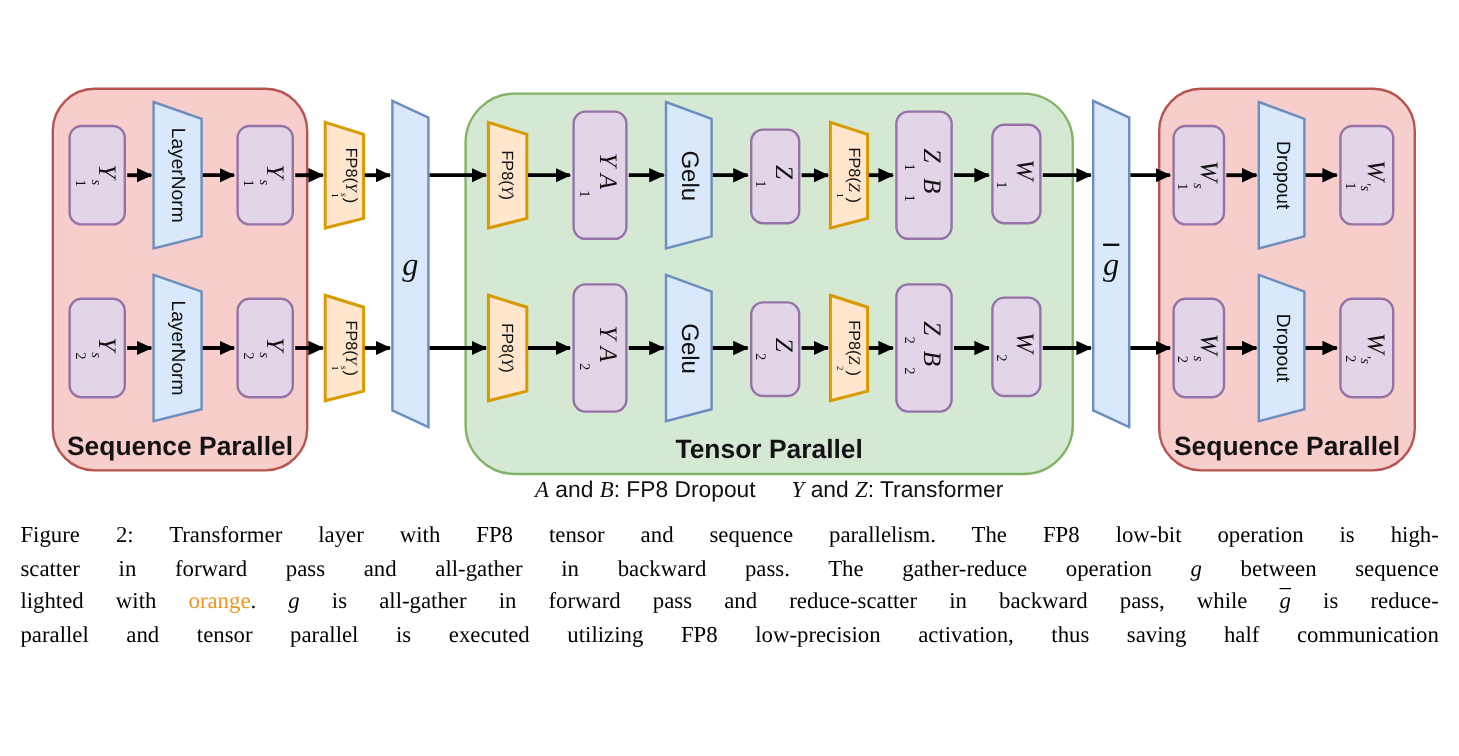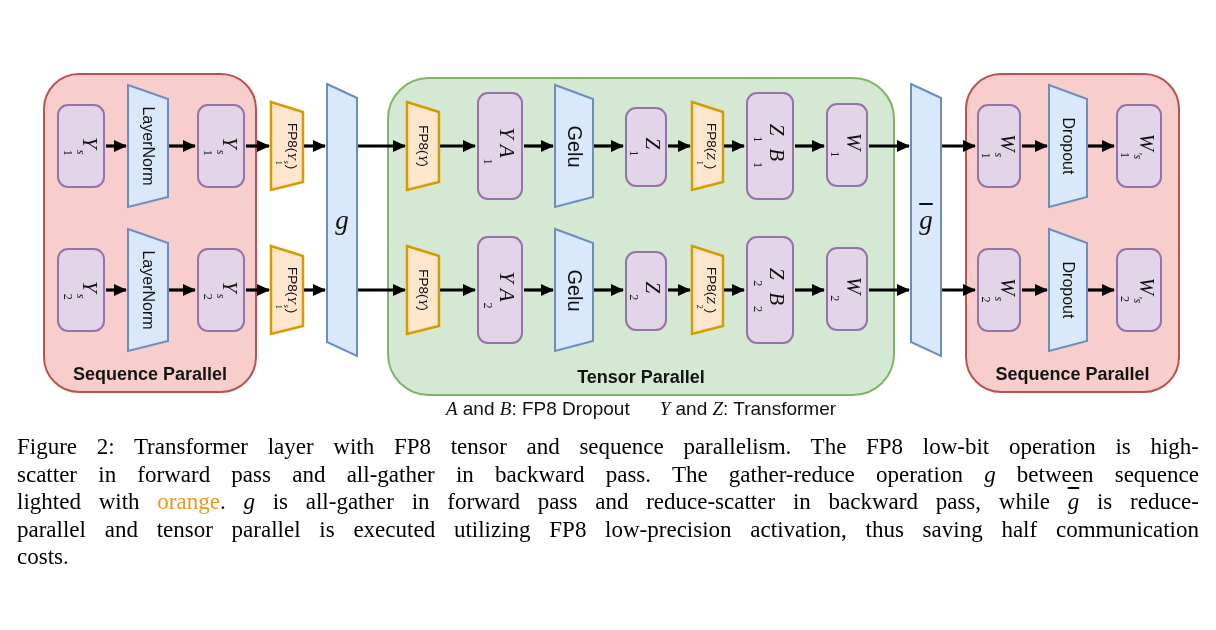--- a/index.html
+++ b/index.html
@@ -4,21 +4,21 @@
 <style>
   html,body{margin:0;padding:0;background:#ffffff;}
   #page{position:relative;width:1216px;height:630px;background:#fff;overflow:hidden;
         font-family:"Liberation Sans",sans-serif;color:#111;}
   
   #diagram{position:absolute;left:0;top:0;width:1216px;height:430px;}
   .container{position:absolute;z-index:1;box-sizing:border-box;}
   .seq{background:var(--seq-fill);border:2.5px solid var(--seq-stroke);border-radius:36px;}
   .tensor{background:var(--tensor-fill);border:2.5px solid var(--tensor-stroke);border-radius:42px;}
   .section-label{position:absolute;left:0;right:0;bottom:6px;text-align:center;
-                 font-weight:bold;font-size:18px;color:#131313;letter-spacing:0;}
+                 font-weight:bold;font-size:22px;color:#131313;letter-spacing:0;}
   .pbox{position:absolute;z-index:2;box-sizing:border-box;background:var(--node-fill);
         border:2px solid var(--node-stroke);border-radius:11px;
         display:flex;align-items:center;justify-content:center;}
   #shape-layer{position:absolute;left:0;top:0;z-index:3;pointer-events:none;}
   polygon.op{fill:var(--op-fill);stroke:var(--op-stroke);stroke-width:2;}
   polygon.fp8{fill:var(--fp8-fill);stroke:var(--fp8-stroke);stroke-width:2.5;}
   line.arrow{stroke:var(--arrow);stroke-width:3.2;}
   #ah path{fill:var(--arrow);}
   .slabel{position:absolute;z-index:4;display:flex;align-items:center;justify-content:center;
           pointer-events:none;}
@@ -34,21 +34,21 @@
   .fp8-label{font-size:13.5px;}
   .op-label{font-size:16px;}
   .gelu-label{font-size:20px;}
   .g-label{font-size:27px;}
   
   #legend{position:absolute;left:387px;top:398px;width:508px;text-align:center;
           font-size:19px;white-space:pre;z-index:5;}
   #legend .gap{display:inline-block;width:30px;}
   
   #caption{position:absolute;left:17px;top:433px;width:1182px;z-index:5;
-           font-family:"Liberation Serif",serif;font-size:23px;line-height:27.5px;color:#000;}
+           font-family:"Liberation Serif",serif;font-size:19px;line-height:27.5px;color:#000;}
   .cap-line{width:100%;}
   .cap-line.just{text-align:justify;text-align-last:justify;}
   .cm{font-style:italic;}
   .cm.bar{text-decoration:overline;}
   .orange{color:var(--caption-orange);}
 </style>
 </head>
 <body>
 
 <div id="page">
@@ -277,15 +277,14 @@
       </div>
   </div>
 
   <div id="legend" class="m"><span class="it">A</span><span> and </span><span class="it">B</span><span>: FP8 Dropout</span><span class="gap"></span><span class="it">Y</span><span> and </span><span class="it">Z</span><span>: Transformer</span></div>
 
   <div id="caption">
       <div class="cap-line just"><span>Figure 2: Transformer layer with FP8 tensor and sequence parallelism. The FP8 low-bit operation is high-</span></div>
       <div class="cap-line just"><span>scatter in forward pass and all-gather in backward pass. The gather-reduce operation </span><span class="cm">g</span><span> between sequence</span></div>
       <div class="cap-line just"><span>lighted with </span><span class="orange">orange</span><span>. </span><span class="cm">g</span><span> is all-gather in forward pass and reduce-scatter in backward pass, while </span><span class="cm bar">g</span><span> is reduce-</span></div>
       <div class="cap-line just"><span>parallel and tensor parallel is executed utilizing FP8 low-precision activation, thus saving half communication</span></div>
-      <div class="cap-line"><span>costs.</span></div>
     </div>
 </div>
 
 </body></html>

